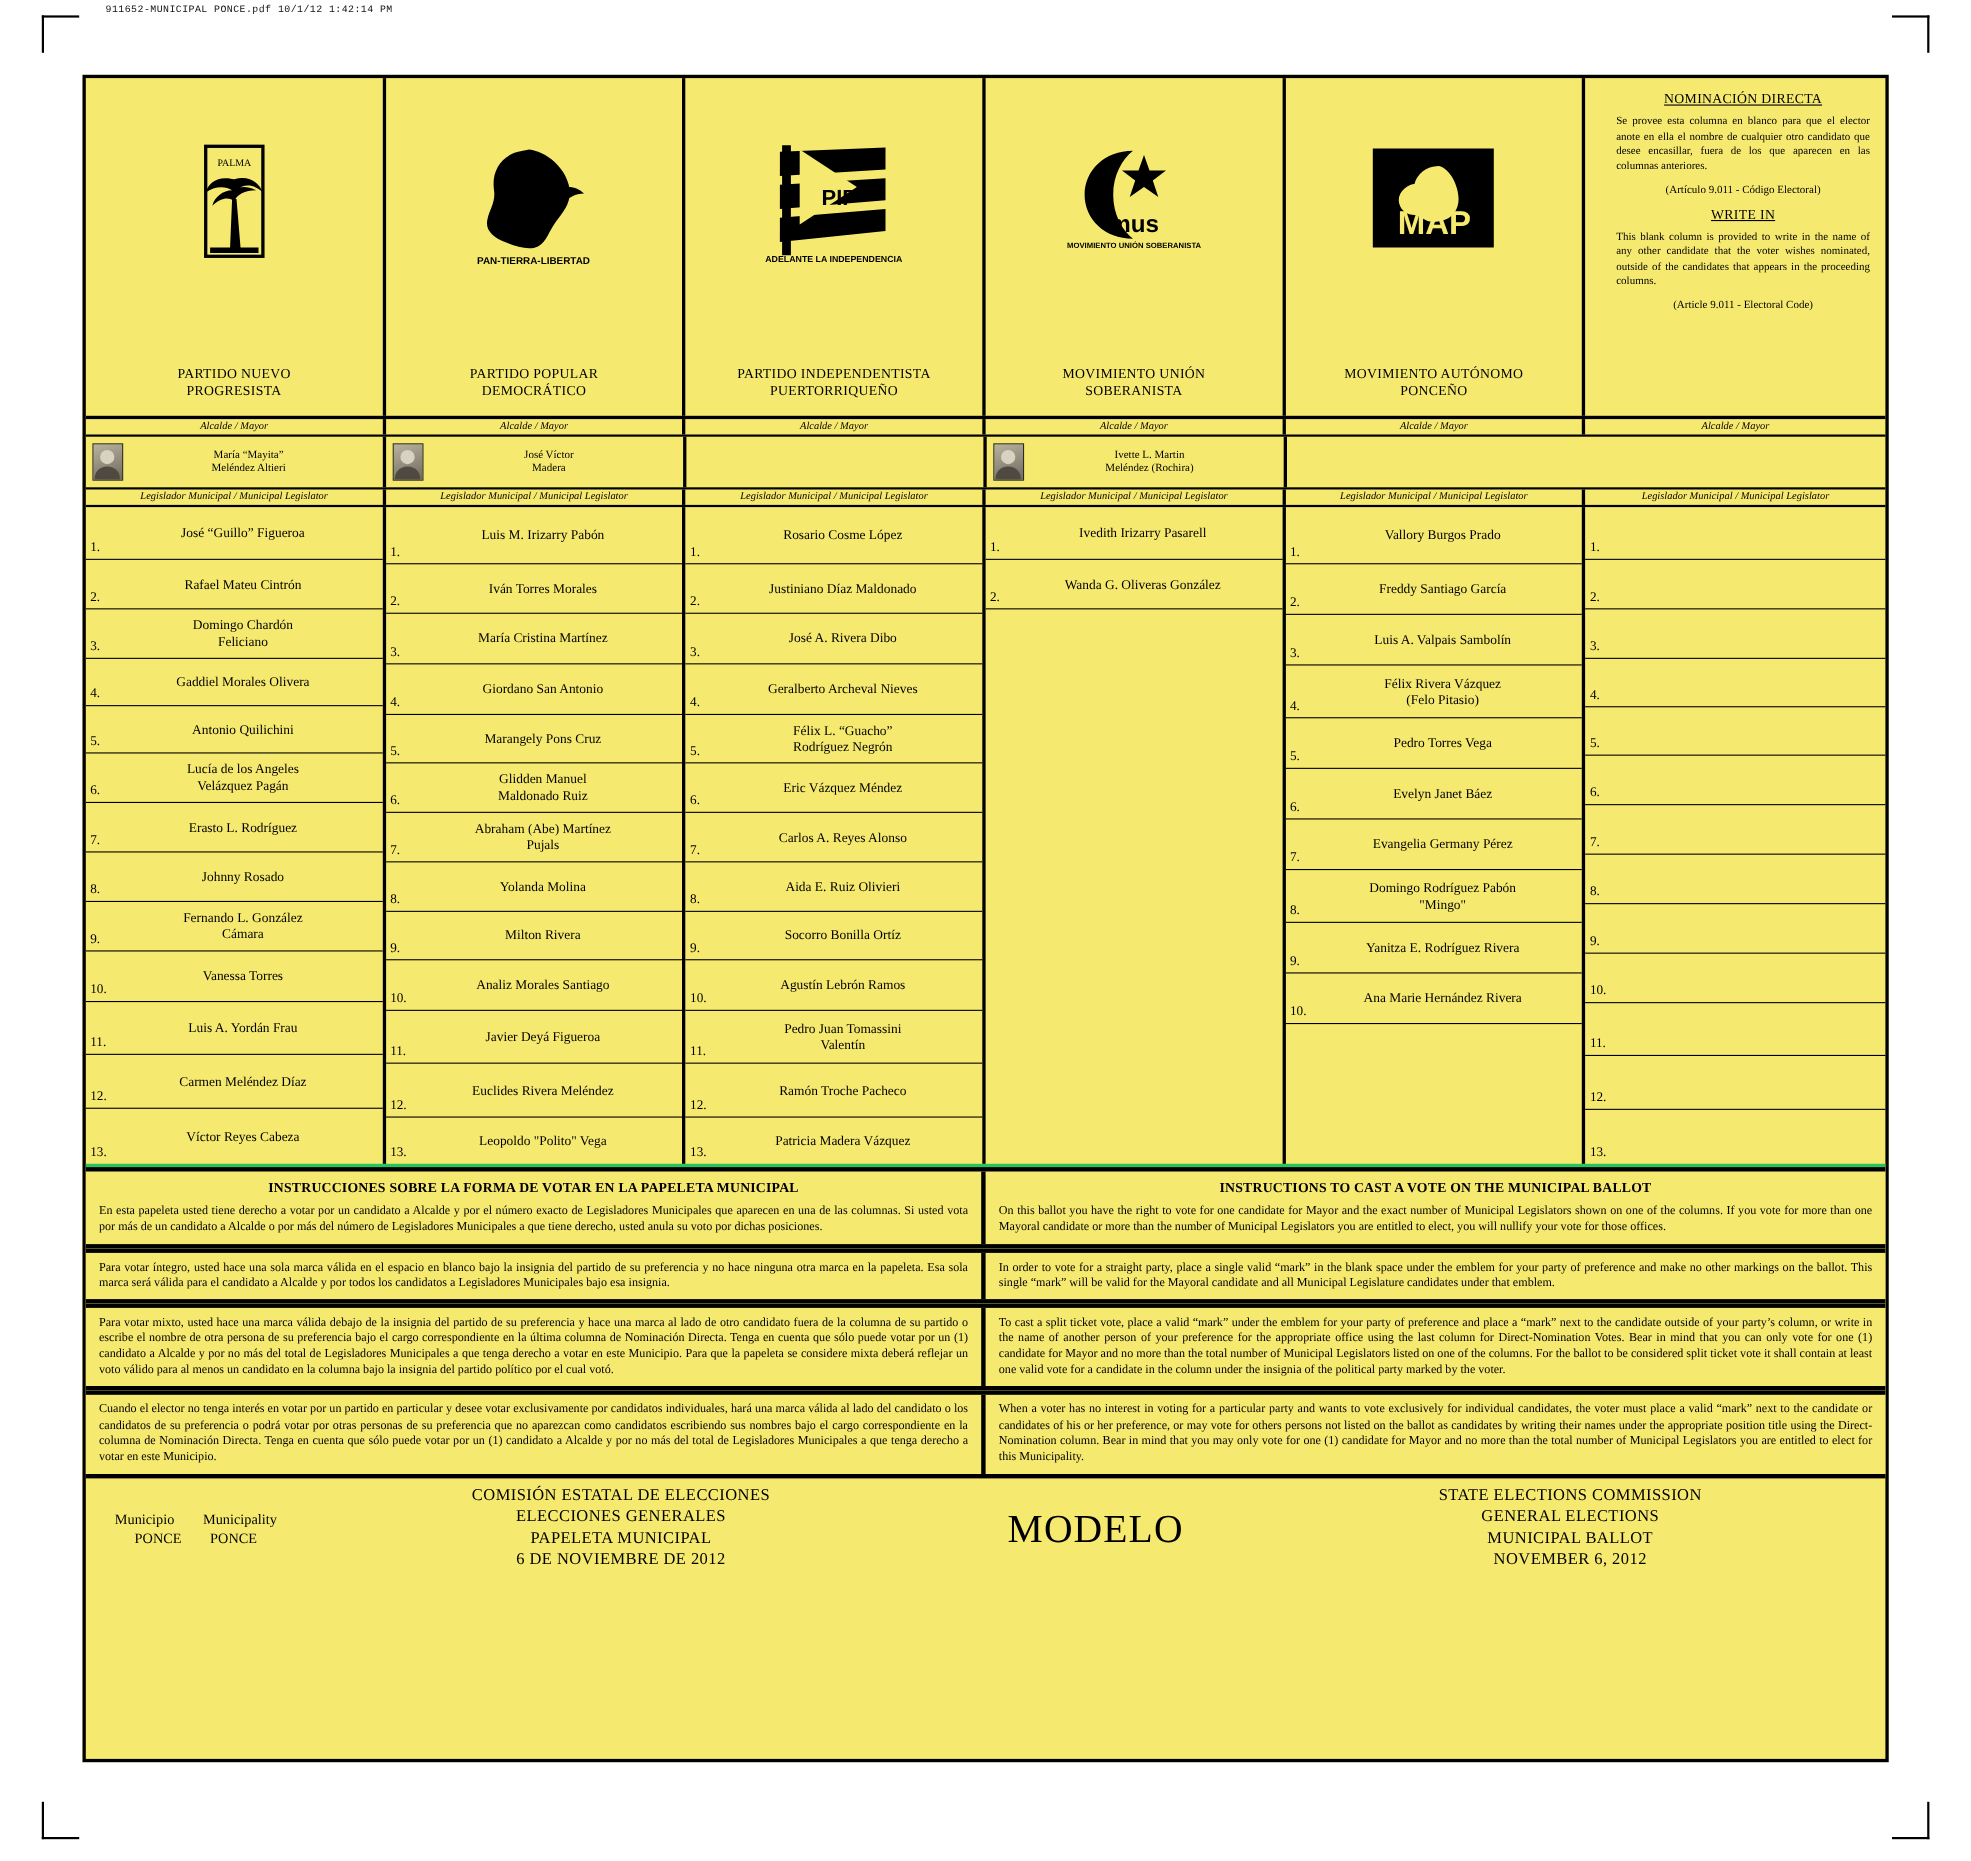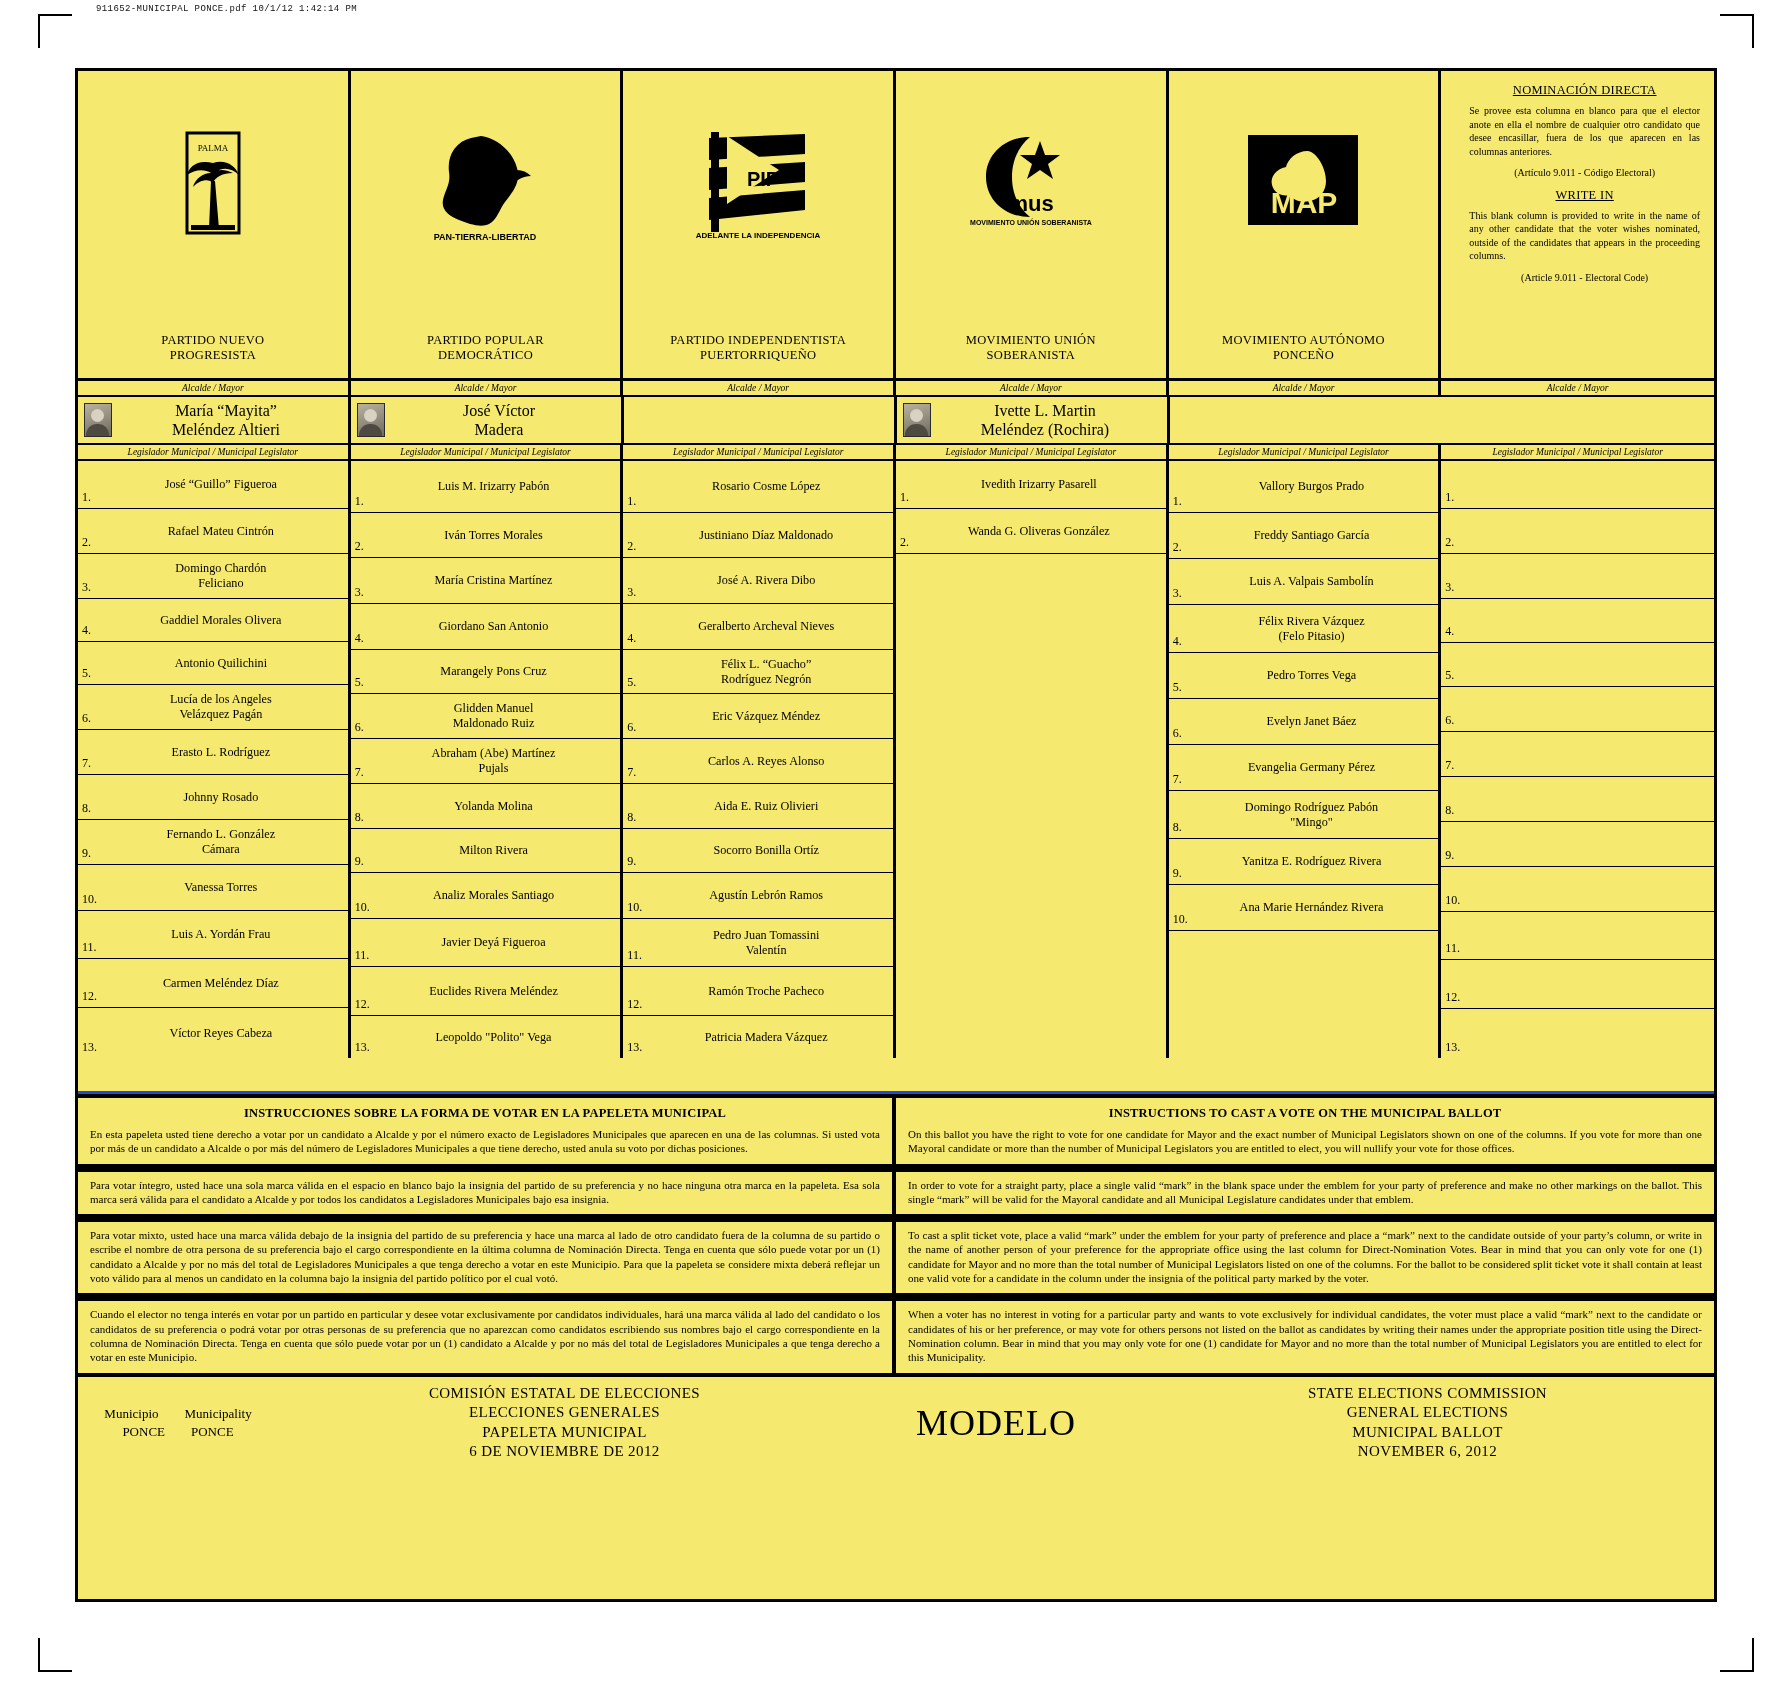--- a/index.html
+++ b/index.html
@@ -23,31 +23,31 @@
   .band{display:flex;border-top:3px solid #000;font-style:italic;}
   .band .cell{width:273px;box-sizing:border-box;border-right:3px solid #000;text-align:center;font-size:9.5px;padding:2px 0;}
   .band .cell:last-child{border-right:none;}
   
   .mayor{display:flex;border-top:2px solid #000;height:46px;}
   .mayor .cell{width:273px;box-sizing:border-box;border-right:3px solid #000;display:flex;align-items:center;padding-left:6px;}
   .mayor .cell:last-child{border-right:none;}
   .photo{width:26px;height:32px;background:linear-gradient(160deg,#b9b2a0,#6f6a5e);border:1px solid #2b2b2b;margin-right:8px;flex:0 0 auto;position:relative;overflow:hidden;}
   .photo:after{content:"";position:absolute;left:6px;top:5px;width:13px;height:13px;border-radius:50%;background:#d8d2c2;}
   .photo:before{content:"";position:absolute;left:1px;top:20px;width:23px;height:14px;border-radius:11px 11px 0 0;background:#4e4a42;}
-  .mayor-name{font-size:16px;line-height:1.2;text-align:center;flex:1;padding-right:16px;}
+  .mayor-name{font-size:10px;line-height:1.2;text-align:center;flex:1;padding-right:16px;}
   
   .legs{display:flex;border-top:2px solid #000;height:597px;}
   .legcol{width:273px;box-sizing:border-box;border-right:3px solid #000;display:flex;flex-direction:column;}
   .legcol:last-child{border-right:none;}
   .legrow{box-sizing:border-box;border-bottom:1.5px solid #000;display:flex;align-items:center;padding:0 4px;}
   .legrow:last-child{border-bottom:none;}
   .legnum{width:26px;font-size:12px;flex:0 0 auto;align-self:flex-end;padding-bottom:3px;}
   .legname{flex:1;text-align:center;font-size:12.2px;line-height:1.2;padding-right:10px;}
   
-  .instr-wrap{border-top:3px solid #1d4ed8;margin-top:33px;}
+  .instr-wrap{border-top:3px solid #22c55e;}
   .ibox{display:flex;border-bottom:4px solid #000;background:#f6e96f;}
   .ibox .half{width:50%;box-sizing:border-box;padding:6px 12px 8px 12px;}
   .ibox .half.left{border-right:4px solid #000;}
   .ibox h3{font-size:12.5px;text-align:center;margin:2px 0 6px 0;font-weight:bold;letter-spacing:.2px;}
   .ibox p{font-size:11px;line-height:1.3;margin:0;text-align:justify;}
   .foot{display:flex;align-items:center;border-top:4px solid #000;height:92px;}
   .foot .f1{width:200px;text-align:center;font-size:13px;line-height:1.35;}
   .foot .f2{flex:1;text-align:center;font-size:15px;line-height:1.3;letter-spacing:.4px;}
   .foot .f3{width:290px;text-align:center;font-size:36px;letter-spacing:1px;}
   .foot .f4{flex:1;text-align:center;font-size:15px;line-height:1.3;letter-spacing:.4px;}

